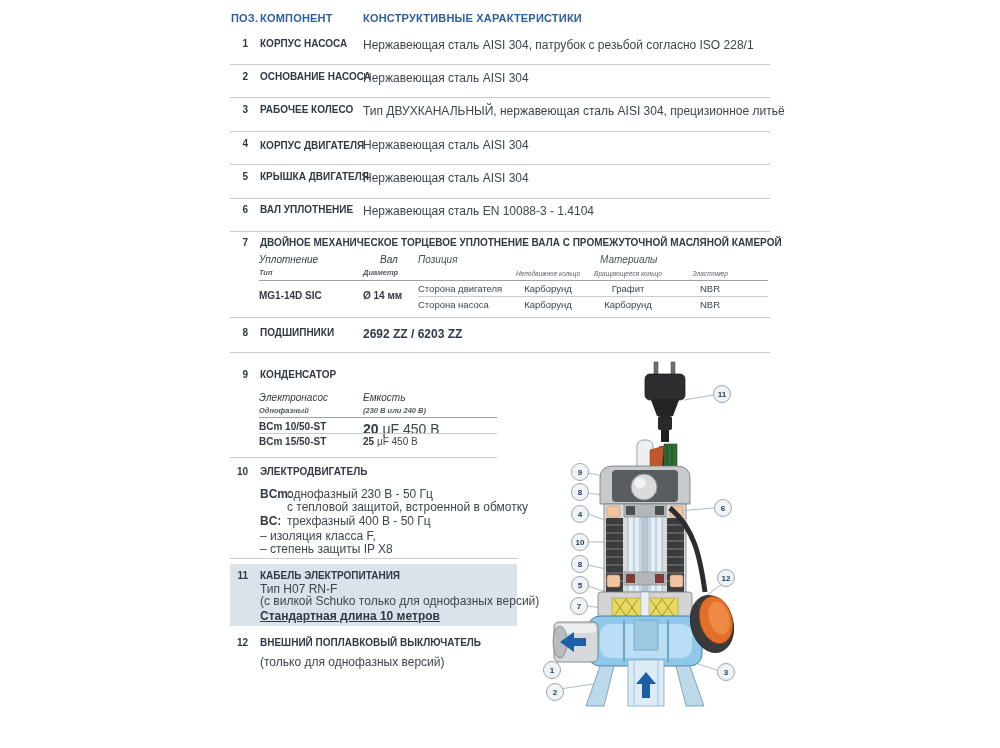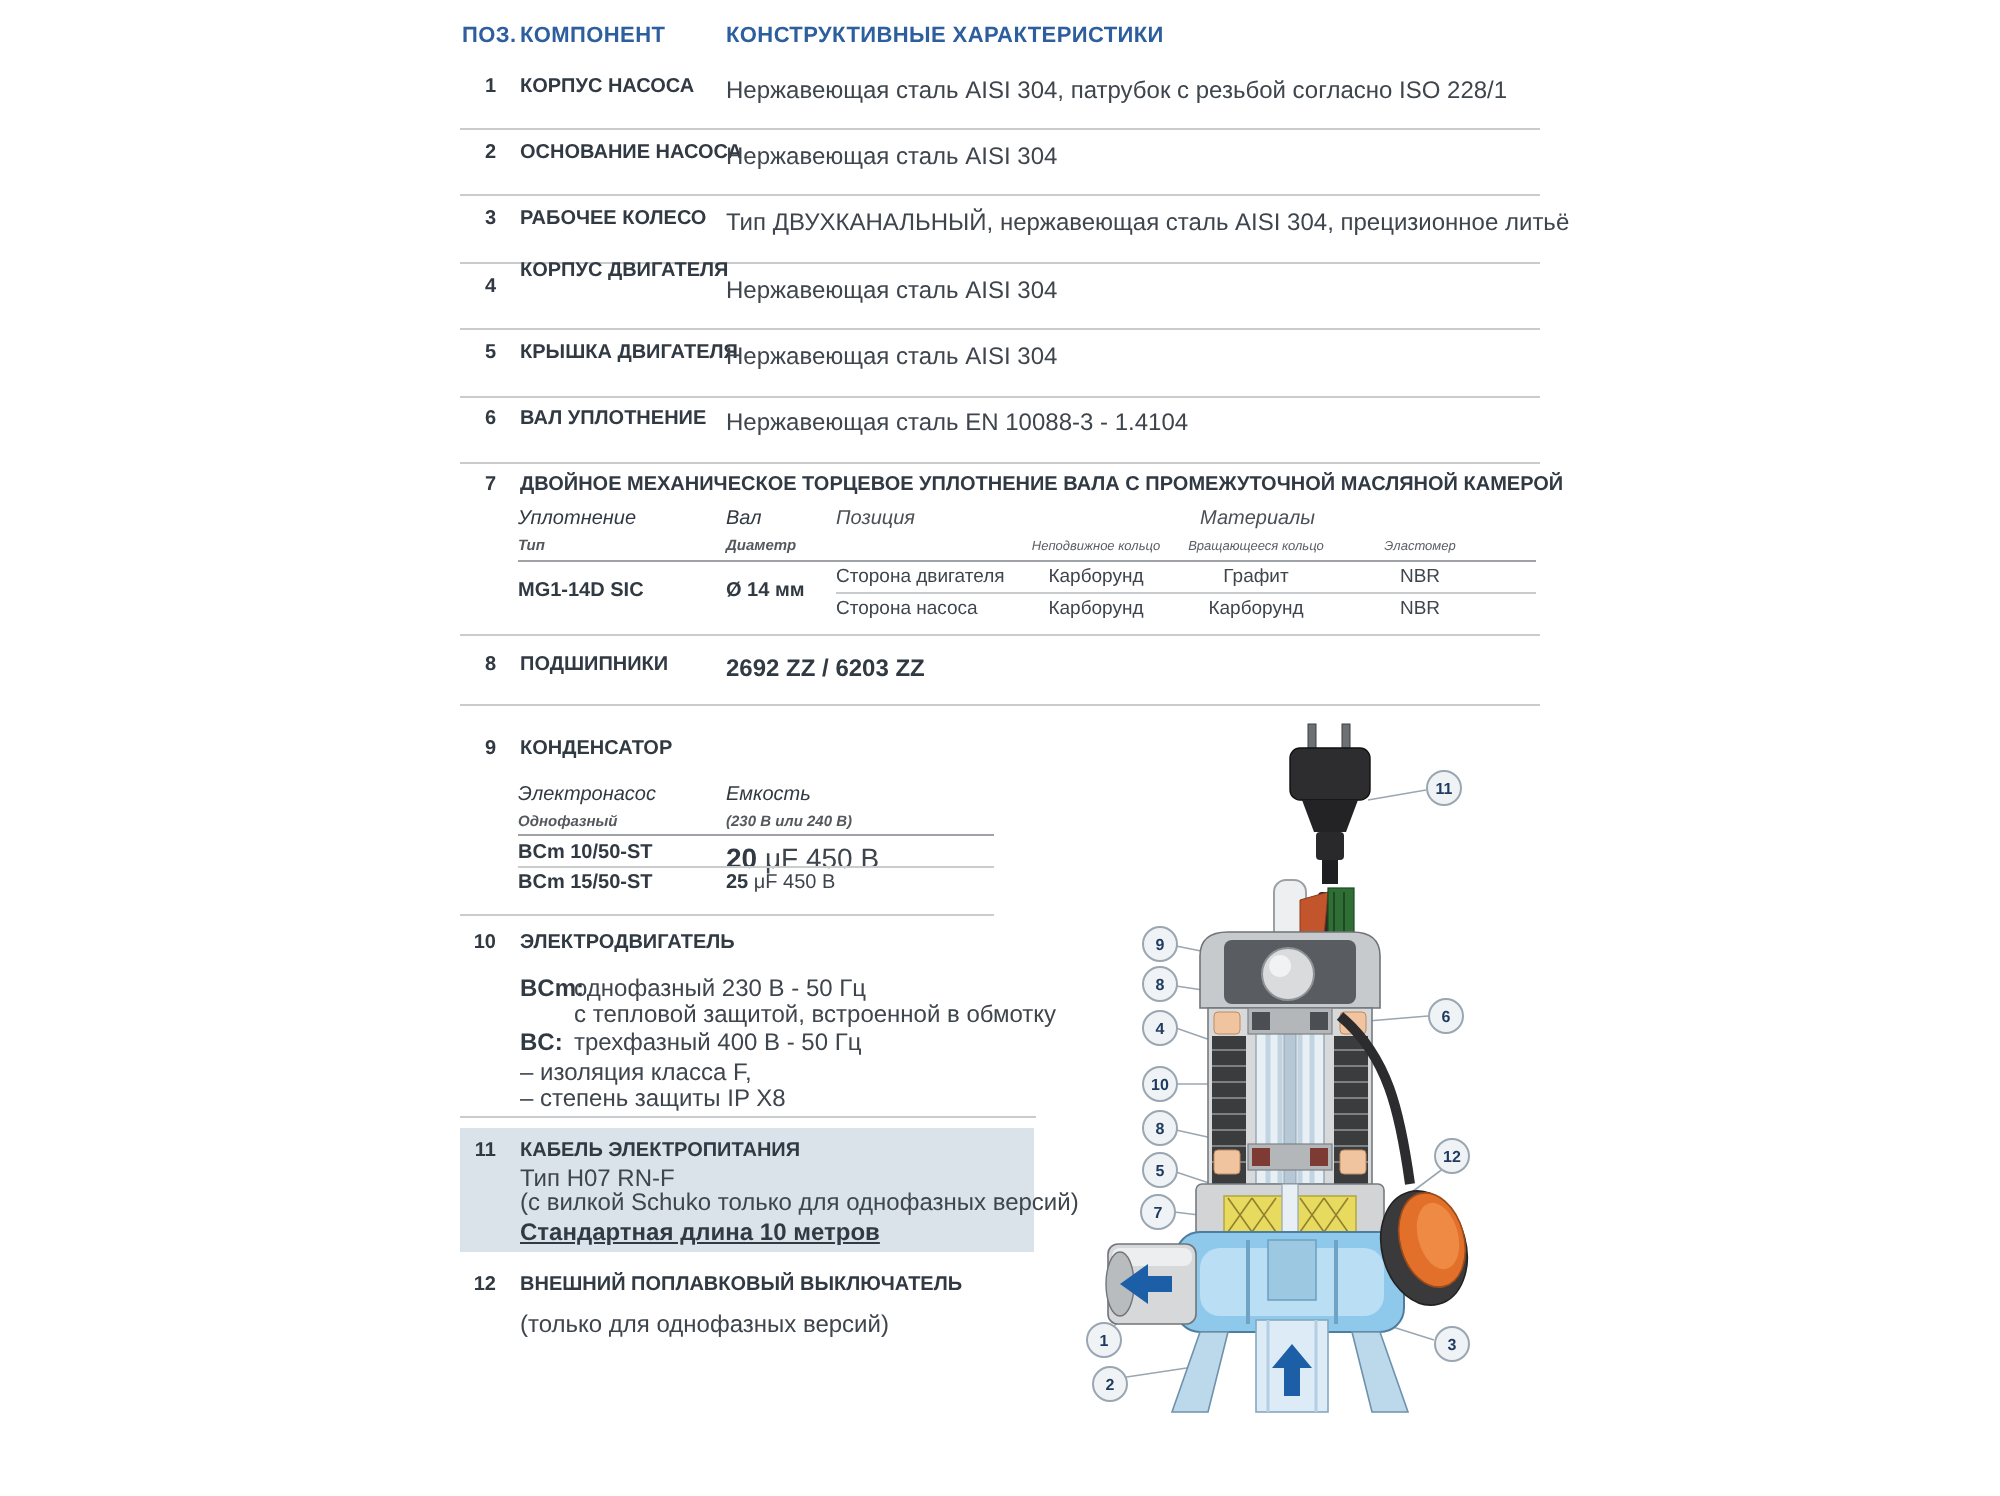--- a/index.html
+++ b/index.html
@@ -53,21 +53,21 @@
     <div class="abs hr" style="left:230px;top:97px;width:540px;"></div>
   </div>
   <div>
     <div class="abs num" style="left:230px;top:104px;">3</div>
     <div class="abs name" style="left:260px;top:104px;">РАБОЧЕЕ КОЛЕСО</div>
     <div class="abs desc" style="left:363px;top:104px;">Тип ДВУХКАНАЛЬНЫЙ, нержавеющая сталь AISI 304, прецизионное литьё</div>
     <div class="abs hr" style="left:230px;top:131px;width:540px;"></div>
   </div>
   <div>
     <div class="abs num" style="left:230px;top:138px;">4</div>
-    <div class="abs name" style="left:260px;top:130px;">КОРПУС ДВИГАТЕЛЯ</div>
+    <div class="abs name" style="left:260px;top:140px;">КОРПУС ДВИГАТЕЛЯ</div>
     <div class="abs desc" style="left:363px;top:138px;">Нержавеющая сталь AISI 304</div>
     <div class="abs hr" style="left:230px;top:164px;width:540px;"></div>
   </div>
   <div>
     <div class="abs num" style="left:230px;top:171px;">5</div>
     <div class="abs name" style="left:260px;top:171px;">КРЫШКА ДВИГАТЕЛЯ</div>
     <div class="abs desc" style="left:363px;top:171px;">Нержавеющая сталь AISI 304</div>
     <div class="abs hr" style="left:230px;top:198px;width:540px;"></div>
   </div>
   <div>
@@ -75,21 +75,21 @@
     <div class="abs name" style="left:260px;top:204px;">ВАЛ УПЛОТНЕНИЕ</div>
     <div class="abs desc" style="left:363px;top:204px;">Нержавеющая сталь EN 10088-3 - 1.4104</div>
     <div class="abs hr" style="left:230px;top:231px;width:540px;"></div>
   </div>
 
   <div>
     <div class="abs num" style="left:230px;top:237px;">7</div>
     <div class="abs name" style="left:260px;top:237px;">ДВОЙНОЕ МЕХАНИЧЕСКОЕ ТОРЦЕВОЕ УПЛОТНЕНИЕ ВАЛА С ПРОМЕЖУТОЧНОЙ МАСЛЯНОЙ КАМЕРОЙ</div>
 
     <div class="abs bi" style="left:259px;top:254px;">Уплотнение</div>
-    <div class="abs bi" style="left:363px;top:254px;">Вал</div>
+    <div class="abs bi" style="left:380px;top:254px;">Вал</div>
     <div class="abs it" style="left:418px;top:254px;">Позиция</div>
     <div class="abs it" style="left:600px;top:254px;">Материалы</div>
 
     <div class="abs sm" style="left:259px;top:268px;">Тип</div>
     <div class="abs sm" style="left:363px;top:268px;">Диаметр</div>
     <div class="abs tiny" style="left:548px;top:270px;">Неподвижное кольцо</div>
     <div class="abs tiny" style="left:628px;top:270px;">Вращающееся кольцо</div>
     <div class="abs tiny" style="left:710px;top:270px;">Эластомер</div>
 
     <div class="abs hr2" style="left:259px;top:280px;width:509px;"></div>

